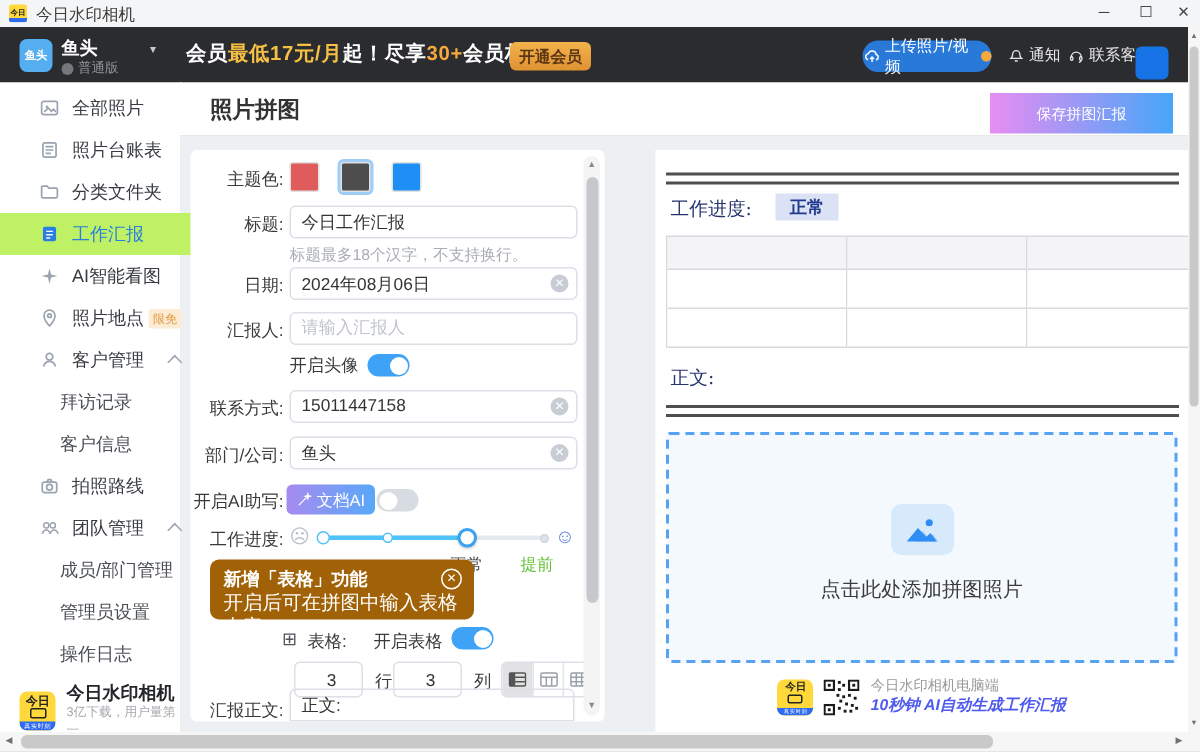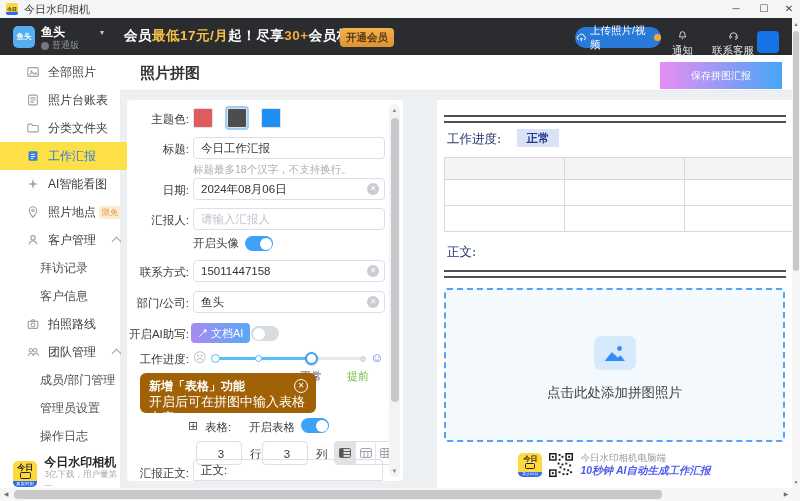--- a/index.html
+++ b/index.html
@@ -25,31 +25,31 @@
   #planrow .medal{width:8px;height:8px;border-radius:50%;background:#74777c;display:inline-block;}
   #user-caret{left:100px;top:10px;font-size:8px;color:#c9c9c9;}
   #banner{left:124px;top:9px;font-size:13.5px;font-weight:bold;letter-spacing:.5px;white-space:nowrap;}
   #banner .h1{color:#f5c043;} #banner .h2{color:#f5a83c;}
   #upgrade-btn{left:340px;top:10px;width:54px;height:19px;border-radius:4px;
       background:linear-gradient(180deg,#f3b24a,#df9232);color:#5a3714;font-size:10.5px;font-weight:bold;
       display:flex;align-items:center;justify-content:center;}
   #upload-btn{left:575px;top:9px;width:86px;height:21px;border-radius:11px;background:#2979d9;color:#fff;
       font-size:10.5px;display:flex;align-items:center;justify-content:center;gap:3px;}
   #upload-btn .dot{width:7px;height:7px;border-radius:50%;background:#f5a83c;}
-  .hdritem{top:12px;font-size:10.5px;color:#e6e6e6;display:flex;align-items:center;gap:3px;flex-direction:column;}
+  .hdritem{top:12px;font-size:10.5px;color:#e6e6e6;display:flex;align-items:center;gap:3px;}
   #blue-sq{left:757px;top:13px;width:22px;height:22px;border-radius:4px;background:#1673e6;}
   .icon-s{display:inline-flex;color:#e6e6e6;}
 
   
   #sidebar{left:0;top:55px;width:120px;height:433px;background:#fff;border-right:1px solid #ececec;}
   .sitem{position:absolute;left:0;width:120px;height:28px;display:flex;align-items:center;
          font-size:12px;color:#383c42;cursor:default;padding-left:12px;}
   .sitem .sicon{margin:0 8px 0 14px;color:#9aa3b0;display:inline-flex;}
   .sitem.sub{padding-left:40px;box-sizing:border-box;color:#4a4e55;}
-  .sitem.active{background:#fde047;color:#2a7de1;}
+  .sitem.active{background:#bef264;color:#2a7de1;}
   .sitem.active .sicon{color:#2a7de1;}
   .sitem .bar{position:absolute;right:0;top:3px;width:3px;height:22px;background:#2a7de1;border-radius:2px;}
   .limit-badge{margin-left:3px;background:#fcecd5;color:#e09a3e;font-size:8px;padding:1px 3px;border-radius:2px;}
   .chev{position:absolute;right:12px;top:12px;width:6px;height:6px;border-left:1.4px solid #9aa3b0;
         border-top:1.4px solid #9aa3b0;transform:rotate(45deg);}
   #sb-footer{position:absolute;left:13px;top:400px;display:flex;gap:7px;align-items:center;}
   .applogo{background:#ffd83b;border-radius:5px;position:relative;overflow:hidden;
            display:flex;flex-direction:column;align-items:center;box-sizing:border-box;}
   .applogo .t{font-weight:bold;color:#222;font-size:8px;line-height:9px;margin-top:2px;white-space:nowrap;}
   .applogo .cam{width:9px;height:5px;border:1px solid #222;border-radius:1.5px;}

